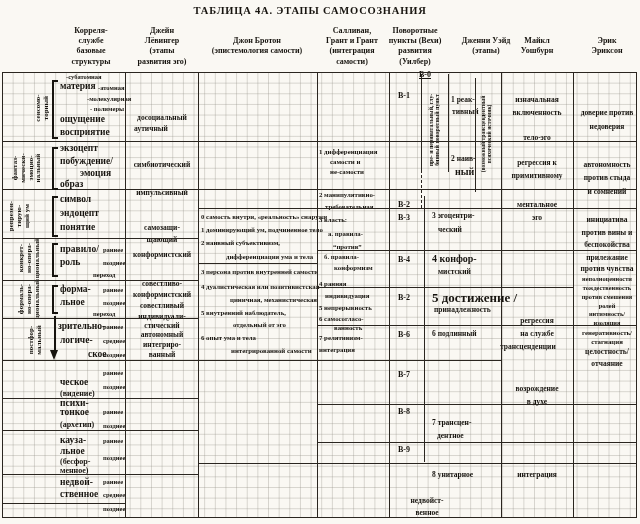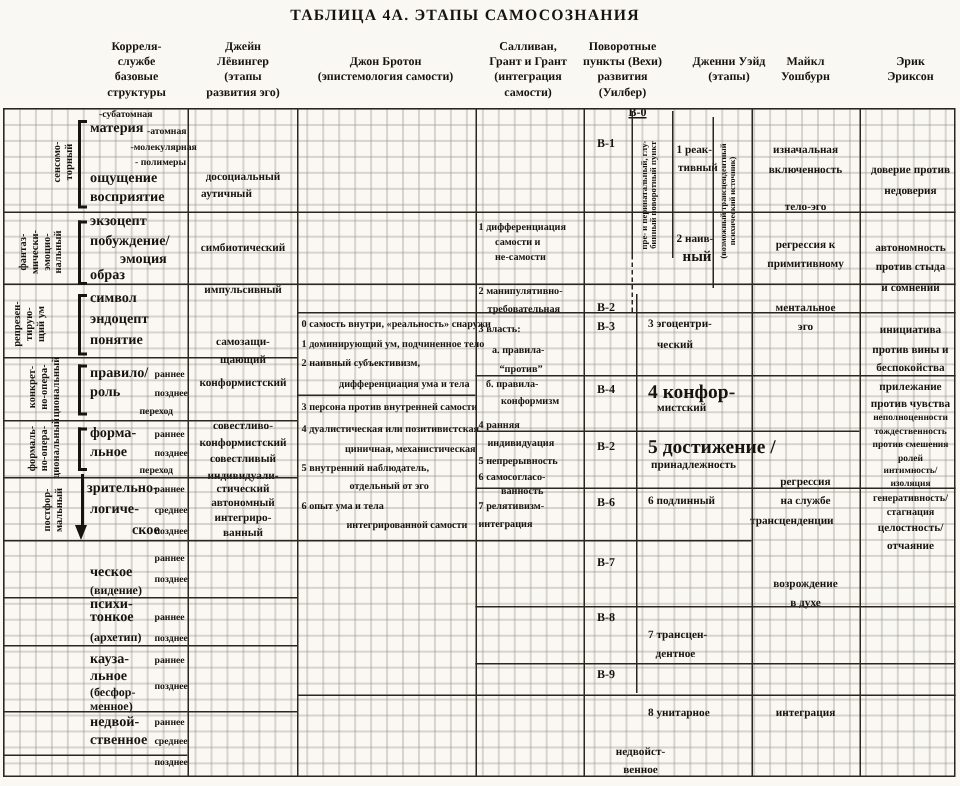--- a/index.html
+++ b/index.html
@@ -217,21 +217,21 @@
       <div class="cell" style="left: 389px; top: 408px; font-size: 8px; width: 30px; text-align: center;">В-8</div>
       <div class="cell" style="left: 389px; top: 446px; font-size: 8px; width: 30px; text-align: center;">В-9</div>
       <div class="cell" style="left: 404px; top: 497px; font-size: 7.5px; width: 46px; text-align: center;">недвойст-</div>
       <div class="cell" style="left: 404px; top: 509px; font-size: 7.5px; width: 46px; text-align: center;">венное</div>
       <div class="cell" style="left: 451px; top: 96px; font-size: 7.5px;">1 реак-</div>
       <div class="cell" style="left: 452px; top: 108px; font-size: 7.5px;">тивный</div>
       <div class="cell" style="left: 451px; top: 155px; font-size: 7.5px;">2 наив-</div>
       <div class="cell" style="left: 455px; top: 167px; font-size: 10px;">ный</div>
       <div class="cell" style="left: 432px; top: 212px; font-size: 7.5px;">3 эгоцентри-</div>
       <div class="cell" style="left: 438px; top: 226px; font-size: 7.5px;">ческий</div>
-      <div class="cell" style="left: 432px; top: 254px; font-size: 13px; text-align: center;">4 конфор-</div>
+      <div class="cell" style="left: 432px; top: 254px; font-size: 10px; text-align: center;">4 конфор-</div>
       <div class="cell" style="left: 438px; top: 268px; font-size: 7.5px;">мистский</div>
       <div class="cell" style="left: 432px; top: 291px; font-size: 13px;">5 достижение /</div>
       <div class="cell" style="left: 434px; top: 306px; font-size: 7.5px;">принадлежность</div>
       <div class="cell" style="left: 432px; top: 330px; font-size: 7.5px;">6 подлинный</div>
       <div class="cell" style="left: 432px; top: 419px; font-size: 7.5px;">7 трансцен-</div>
       <div class="cell" style="left: 437px; top: 432px; font-size: 7.5px;">дентное</div>
       <div class="cell" style="left: 432px; top: 471px; font-size: 7.5px;">8 унитарное</div>
       <div class="cell" style="left: 503px; top: 96px; font-size: 7.5px; width: 68px; text-align: center;">изначальная</div>
       <div class="cell" style="left: 503px; top: 109px; font-size: 7.5px; width: 68px; text-align: center;">включенность</div>
       <div class="cell" style="left: 503px; top: 134px; font-size: 7.5px; width: 68px; text-align: center;">тело-эго</div>

